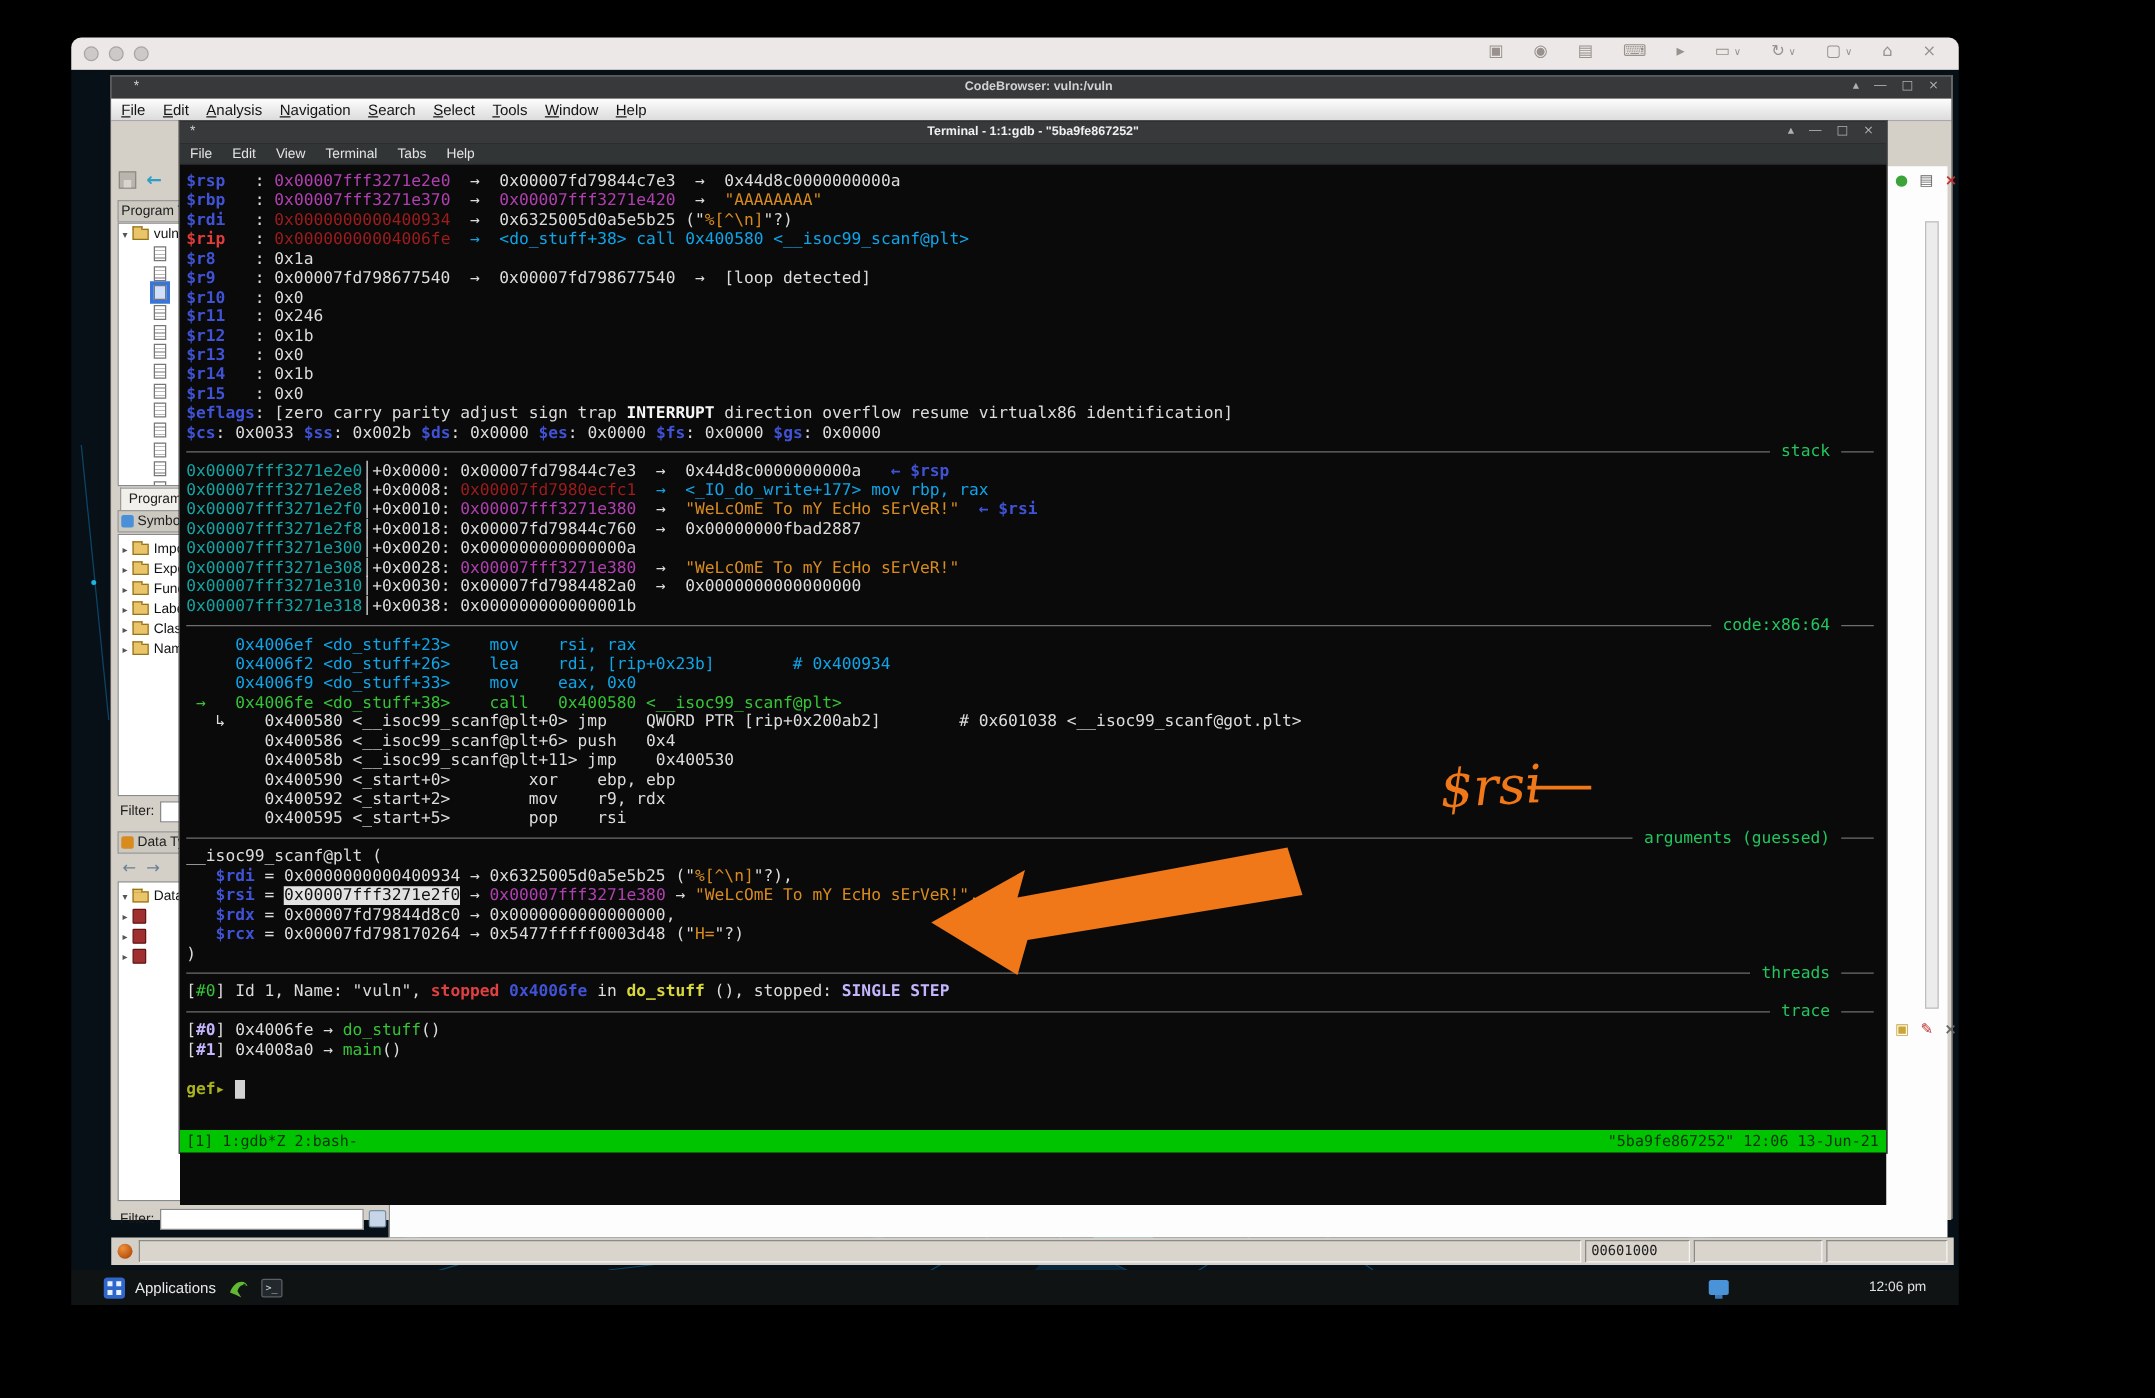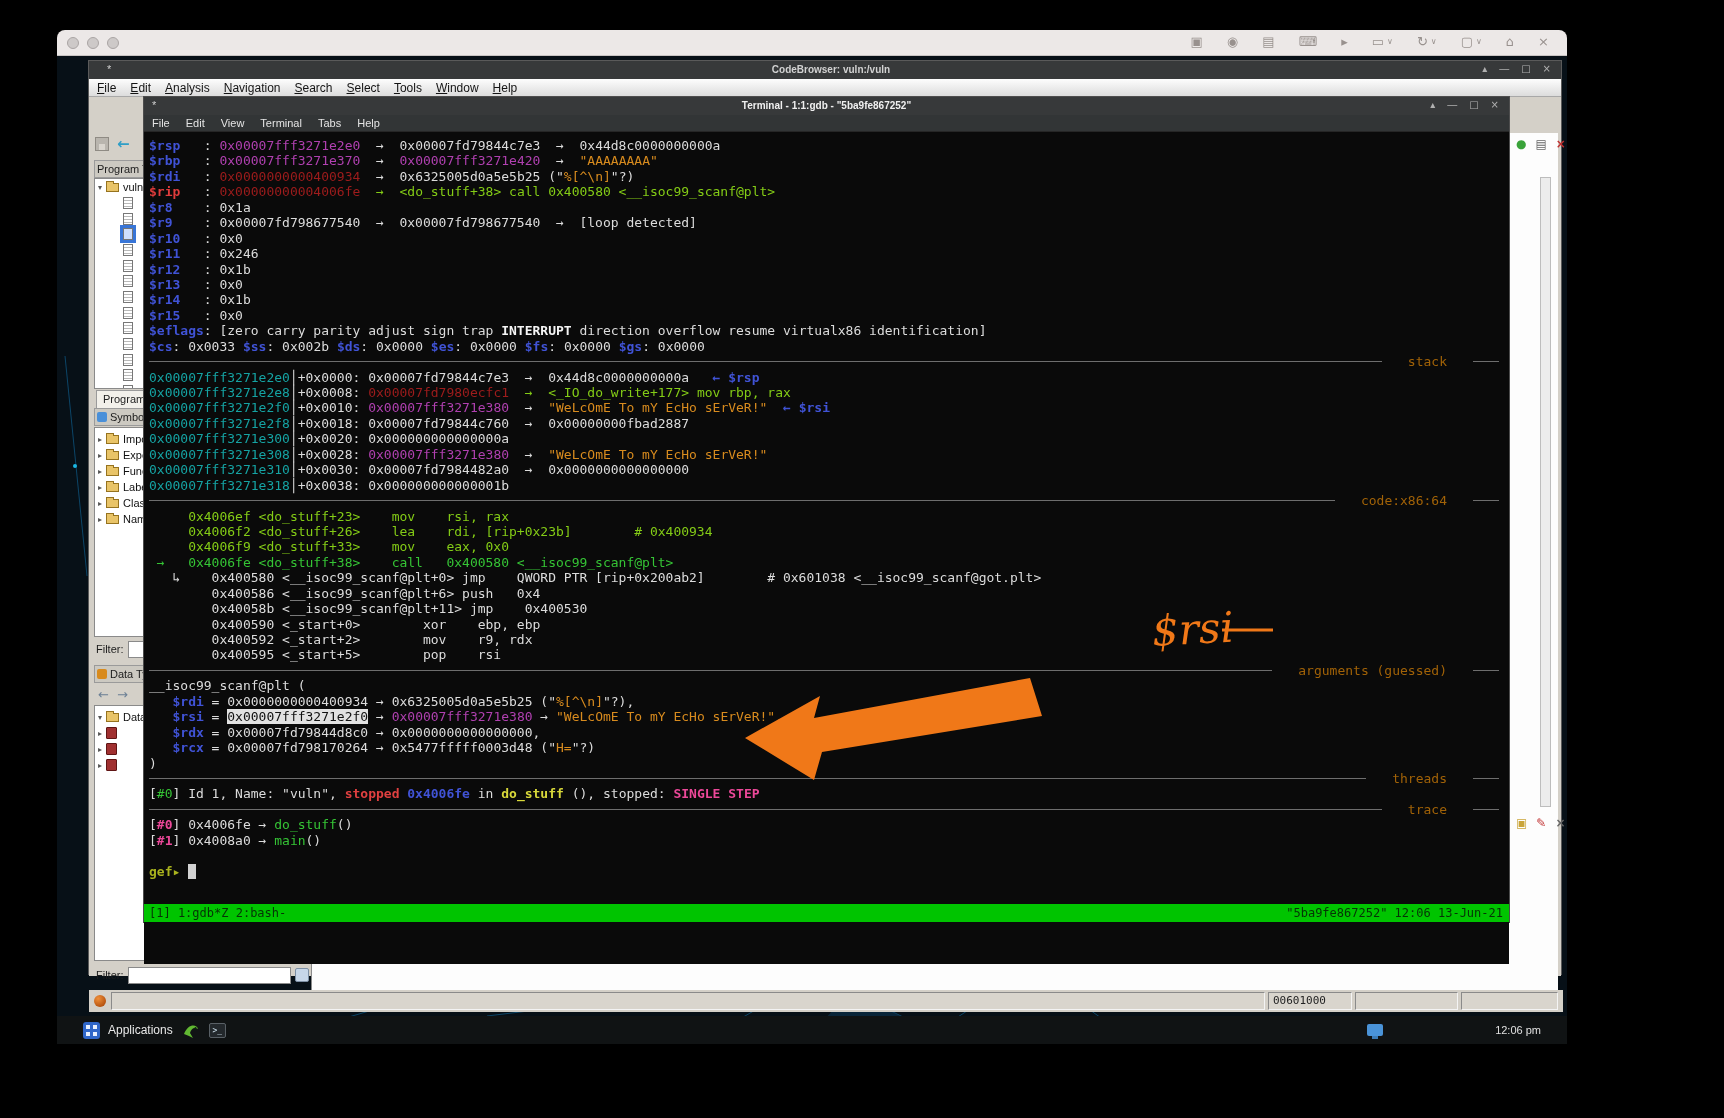--- a/index.html
+++ b/index.html
@@ -97,34 +97,34 @@
     align-items:center;gap:16px;padding-left:8px;border-bottom:1px solid #262626;}
   .t-menu span{font-size:11px;color:#e4e4e4;}
   .t-body{position:absolute;left:0;top:35px;width:1365px;height:832px;background:#0a0a0a;
     overflow:hidden;font-family:"DejaVu Sans Mono","DejaVu Sans",monospace;font-size:13px;}
   #term-lines{position:absolute;left:5px;top:6px;right:6px;}
   .tline{height:15.45px;line-height:15.45px;white-space:pre;}
   .tsep{display:flex;align-items:center;width:1350px;}
   .sline{border-top:1px solid #6e6e6e;height:0;}
   .grow{flex:1;}
   .send{width:26px;}
-  .slabel{margin:0 26px;color:#a16207;font-size:13px;line-height:15px;}
+  .slabel{margin:0 9px;color:#22c55e;font-size:13px;line-height:15px;}
   .c-reg{color:#4053d6;font-weight:bold;}
   .c-ripl{color:#e03c3c;font-weight:bold;}
   .c-cod{color:#9e1c1c;}
   .c-stk{color:#b040b0;}
   .c-str{color:#d88b1e;}
   .c-teal{color:#15a3a3;}
   .c-grn{color:#35c435;}
-  .c-gry{color:#84cc16;}
+  .c-gry{color:#0ea5e9;}
   .c-wht{color:#dcdcdc;}
   .c-boldw{color:#f5f5f5;font-weight:bold;}
   .c-redb{color:#e04040;font-weight:bold;}
   .c-yel{color:#d8d83a;font-weight:bold;}
-  .c-mag{color:#ec4899;font-weight:bold;}
+  .c-mag{color:#c4b5fd;font-weight:bold;}
   .c-gefp{color:#aab31e;font-weight:bold;}
   .c-sel{background:#e2e2e2;color:#111;}
   .c-cur{background:#d2d2d2;}
   .tmux{position:absolute;left:0;top:772px;width:1365px;height:18px;background:#00c400;color:#063306;
     font-family:"DejaVu Sans Mono",monospace;font-size:12px;line-height:18px;padding-left:5px;}
   .tmux .right{position:absolute;right:6px;top:0;}
 
   
   .taskbar{position:absolute;left:0;top:960px;width:1510px;height:28px;background:#101314;z-index:30;
     display:flex;align-items:center;padding:0 26px;gap:8px;}

